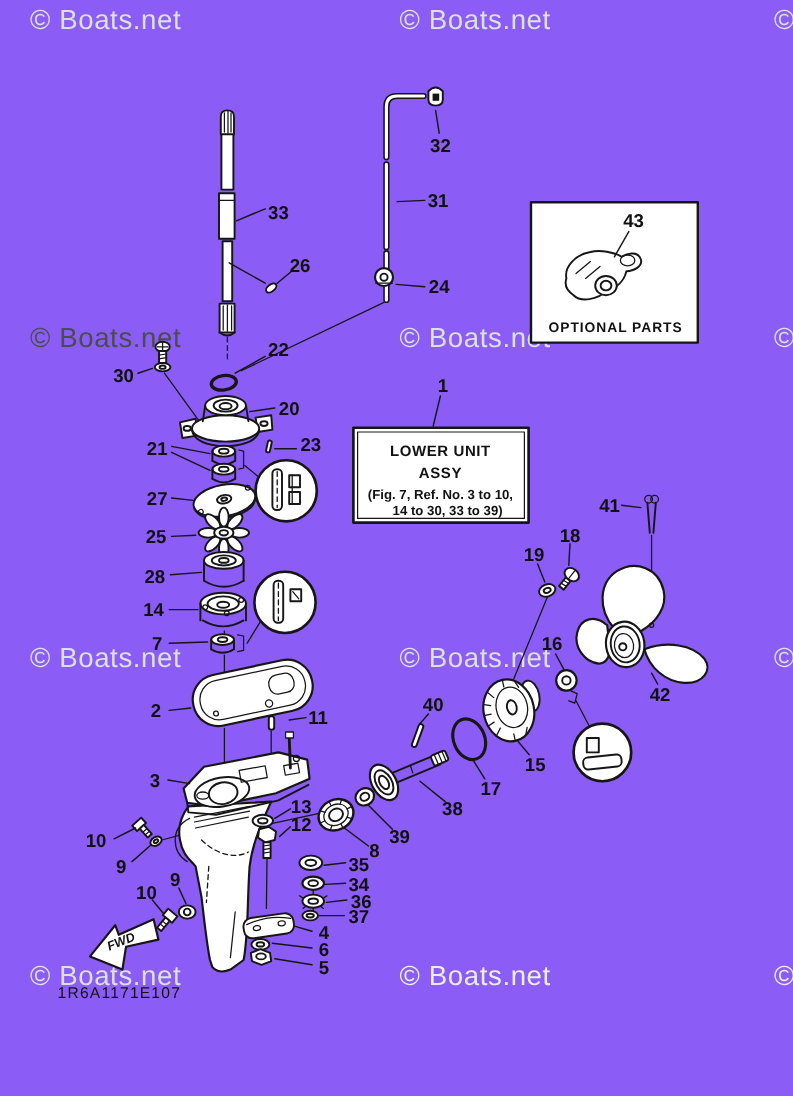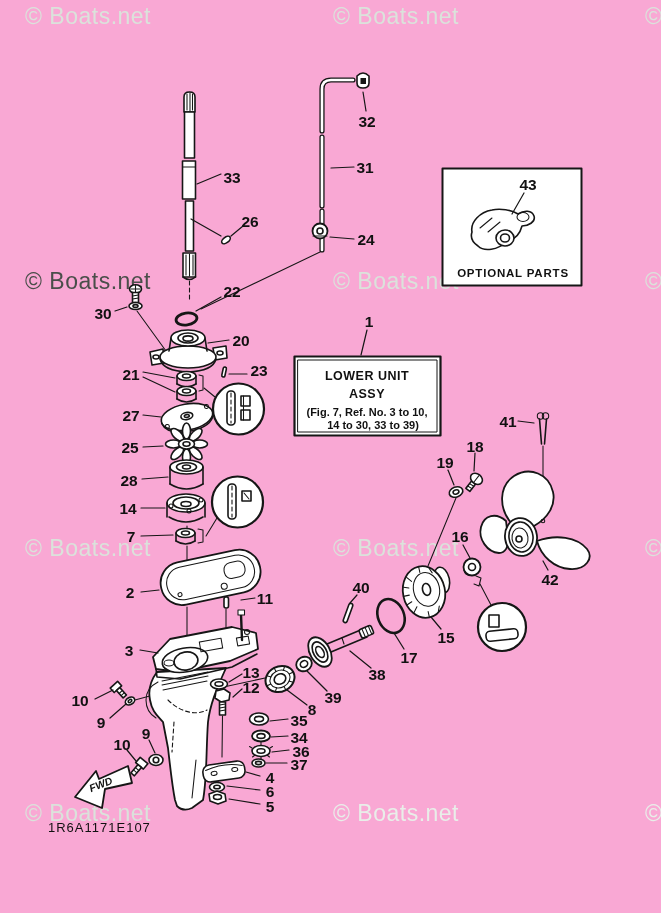--- a/index.html
+++ b/index.html
@@ -1,16 +1,16 @@
 <!DOCTYPE html>
 <html><head>
 <meta charset="utf-8">
 <style>
   html,body{margin:0;padding:0;background:#ffffff;}
-  #canvas{position:relative;width:661px;height:913px;background:#f9a8d4;overflow:hidden;
+  #canvas{position:relative;width:661px;height:913px;background:#8b5cf6;overflow:hidden;
           font-family:"Liberation Sans",sans-serif;}
   svg{position:absolute;left:0;top:0;}
   svg path,svg line,svg rect,svg ellipse,svg circle,svg polygon,svg polyline{
      stroke:#161616;stroke-width:1.6;fill:none;stroke-linecap:round;stroke-linejoin:round;}
   .wfill{fill:#ffffff;}
   .thin{stroke-width:1.05;}
   .thick{stroke-width:2.2;}
   .dash{stroke-dasharray:4 3;stroke-width:1.1;}
   .wm{font-family:"Liberation Sans",sans-serif;font-size:23px;letter-spacing:.5px;stroke:none;}
   .wm-light{fill:#dbe2db;}

